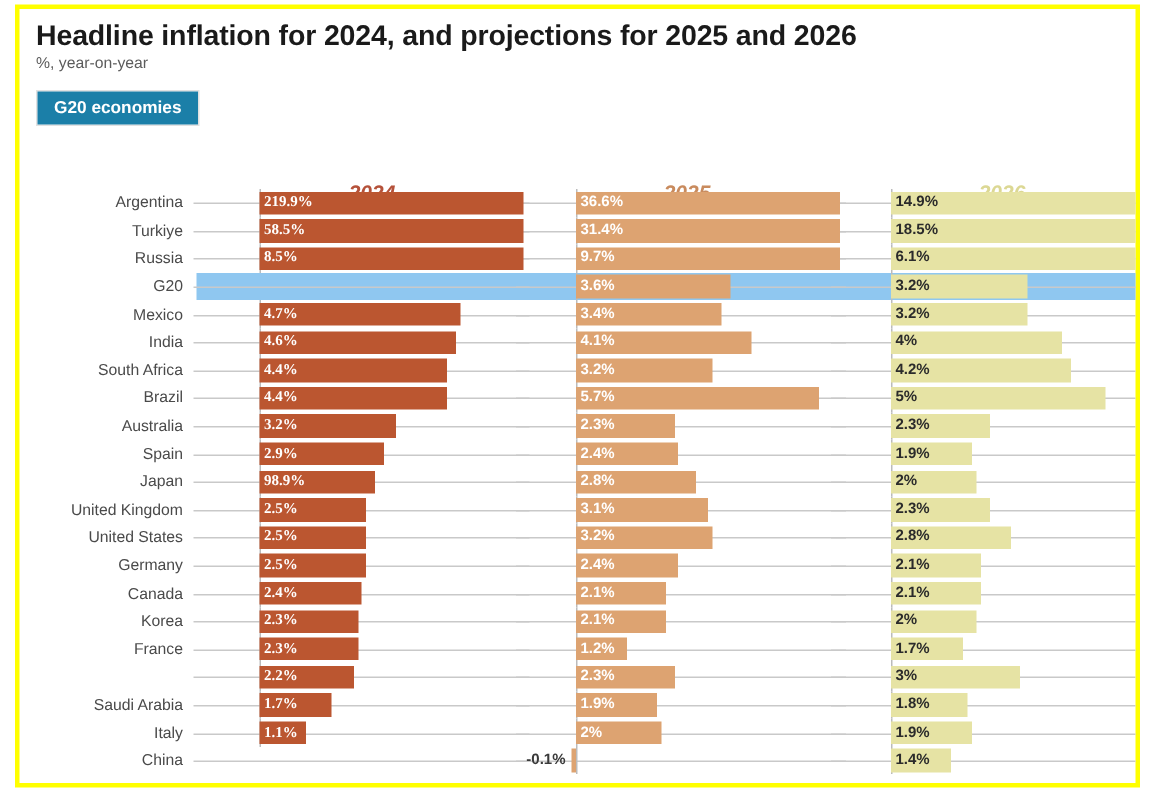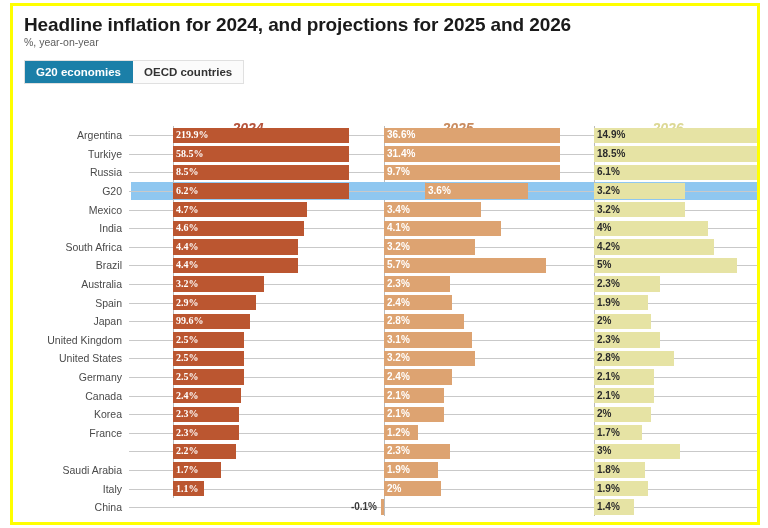--- a/index.html
+++ b/index.html
@@ -126,21 +126,20 @@
 <body>
 
 <div id="frame">
   <div id="inner">
 
     <div class="title">Headline inflation for 2024, and projections for 2025 and 2026</div>
     <div class="subtitle">%, year-on-year</div>
 
     <div class="tabs">
       <div class="tab active">G20 economies</div>
-      <div class="tab">OECD countries</div>
     </div>
 
     <div id="chart">
       <div class="col-head" id="head-2024">2024</div>
       <div class="col-head" id="head-2025">2025</div>
       <div class="col-head" id="head-2026">2026</div>
       <div id="rows">
           <div class="row">
             <div class="gridline gl-a"></div>
             <div class="gridline gl-b"></div>
@@ -205,26 +204,21 @@
             </div>
           </div>
           <div class="row">
             <div class="row-hl hl-a"></div>
             <div class="row-hl hl-b"></div>
             <div class="row-hl hl-c"></div>
             <div class="gridline gl-a"></div>
             <div class="gridline gl-b"></div>
             <div class="gridline gl-c"></div>
             <div class="lbl">G20</div>
-            <div class="seg seg-a" style="width: 176px;">
-              <div class="baseline" style="left: 0px;"></div>
-              <div class="bar y2024" style="width: 176px; left: 0px;"></div>
-              <div class="val inside in2024">6.2%</div>
-            </div>
-            <div class="seg seg-b" style="width: 176px; margin-left: 41px;">
+            <div class="seg seg-b" style="width: 176px;">
               <div class="baseline" style="left: 0px;"></div>
               <div class="bar y2025" style="width: 102.6px; left: 0px;"></div>
               <div class="val inside in2025">3.6%</div>
             </div>
             <div class="seg seg-c" style="width: 166px;">
               <div class="baseline" style="left: 0px;"></div>
               <div class="bar y2026" style="width: 91.2px; left: 0px;"></div>
               <div class="val inside in2026">3.2%</div>
             </div>
           </div>
@@ -355,21 +349,21 @@
             </div>
           </div>
           <div class="row">
             <div class="gridline gl-a"></div>
             <div class="gridline gl-b"></div>
             <div class="gridline gl-c"></div>
             <div class="lbl">Japan</div>
             <div class="seg seg-a" style="width: 176px;">
               <div class="baseline" style="left: 0px;"></div>
               <div class="bar y2024" style="width: 76.95px; left: 0px;"></div>
-              <div class="val inside in2024">99.6%</div>
+              <div class="val inside in2024">98.9%</div>
             </div>
             <div class="seg seg-b" style="width: 176px;">
               <div class="baseline" style="left: 0px;"></div>
               <div class="bar y2025" style="width: 79.8px; left: 0px;"></div>
               <div class="val inside in2025">2.8%</div>
             </div>
             <div class="seg seg-c" style="width: 166px;">
               <div class="baseline" style="left: 0px;"></div>
               <div class="bar y2026" style="width: 57px; left: 0px;"></div>
               <div class="val inside in2026">2%</div>

